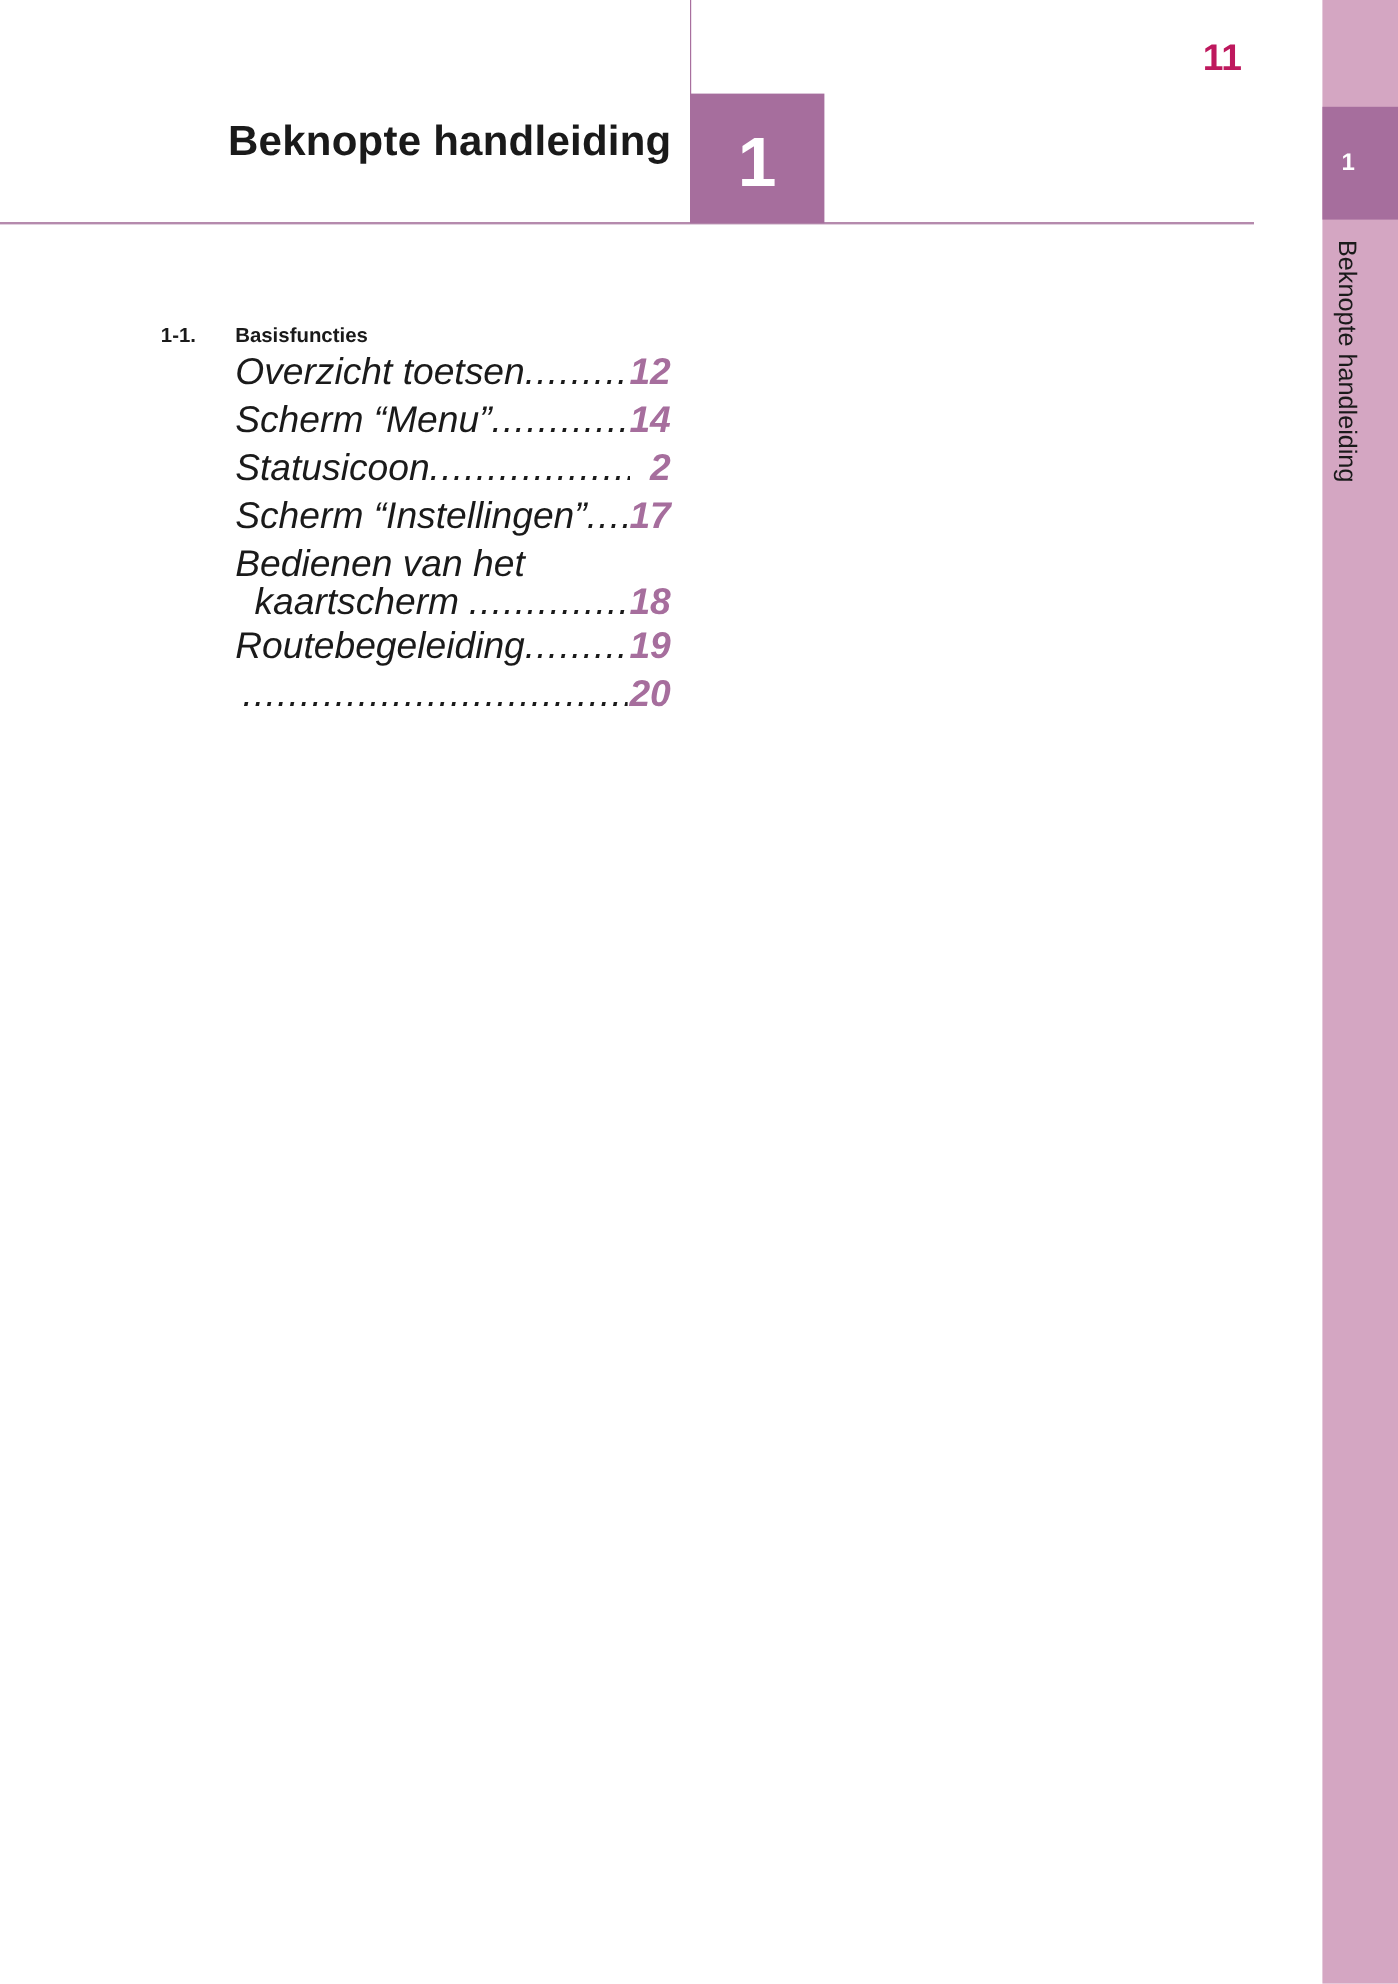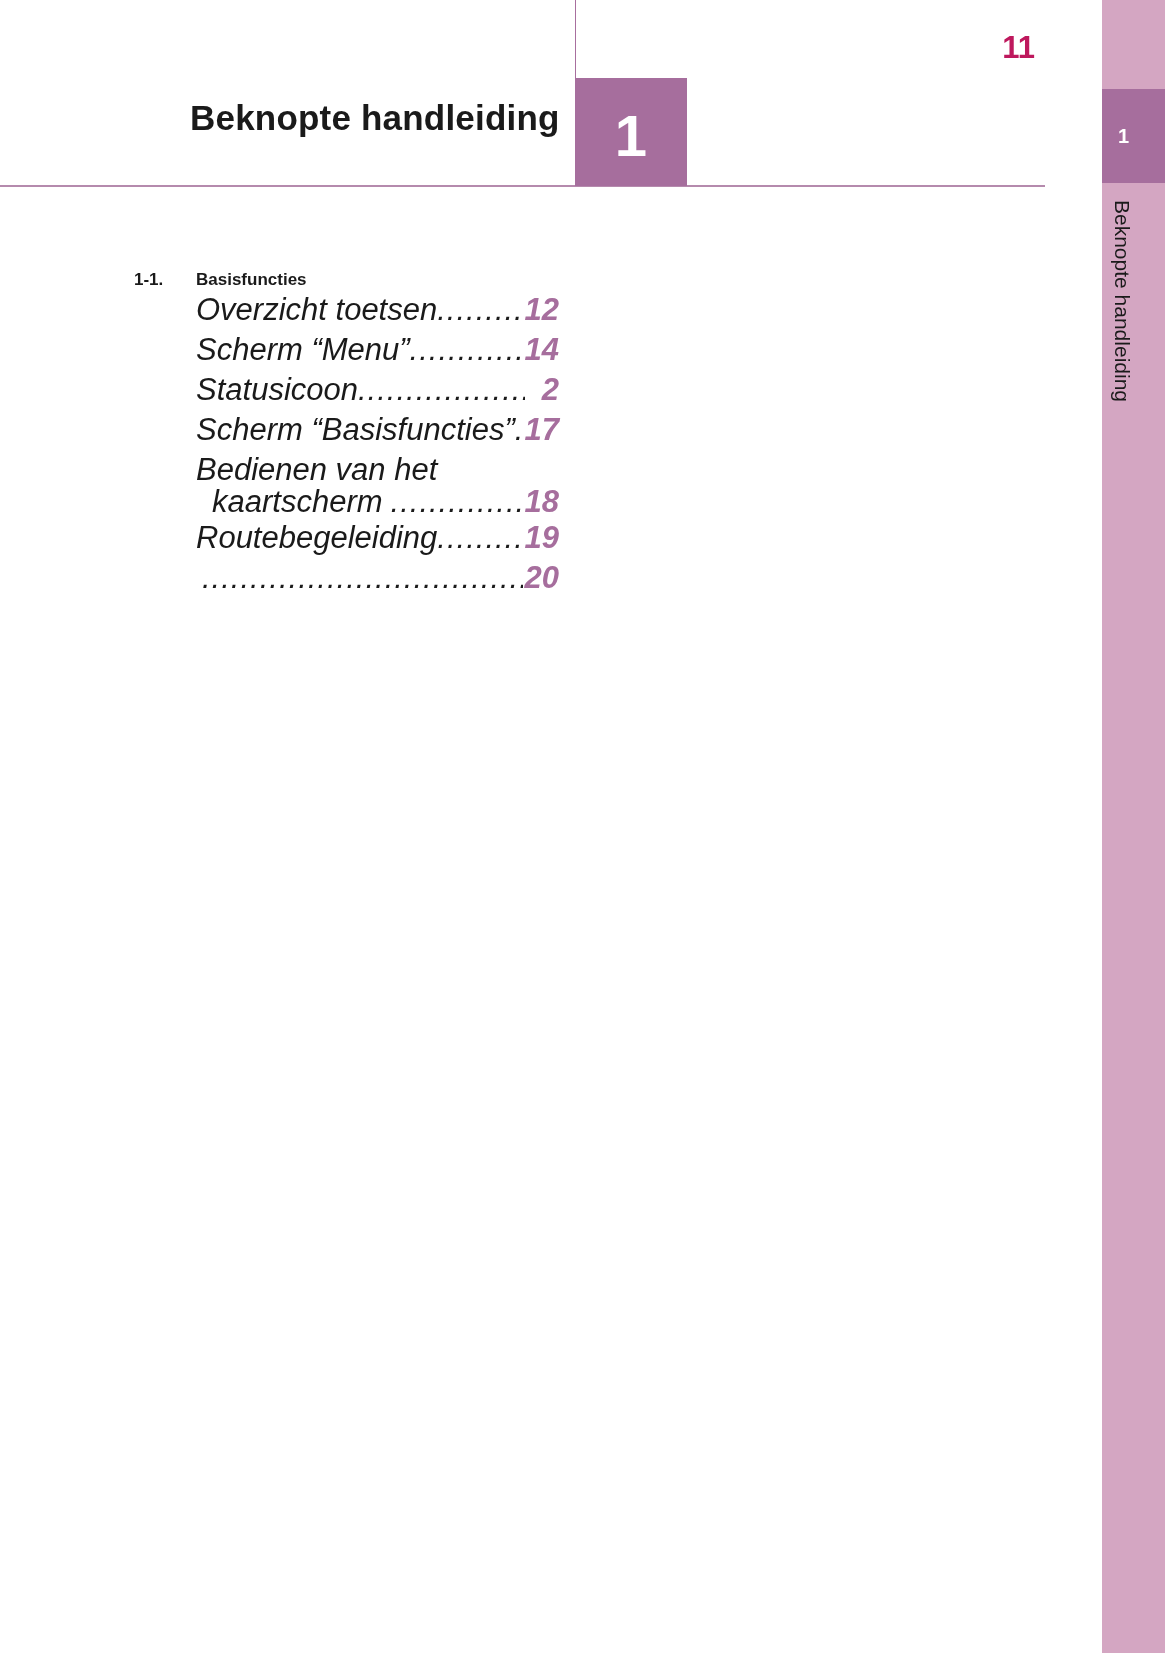--- a/index.html
+++ b/index.html
@@ -102,21 +102,21 @@
     <span class="label">Scherm “Menu”</span>
     <span class="dots">....................................................................</span>
     <span class="page">14</span>
   </div>
   <div class="toc-entry">
     <span class="label">Statusicoon</span>
     <span class="dots">....................................................................</span>
     <span class="page">2</span>
   </div>
   <div class="toc-entry">
-    <span class="label">Scherm “Basisfuncties”</span>
+    <span class="label">Scherm “Instellingen”</span>
     <span class="dots">....................................................................</span>
     <span class="page">17</span>
   </div>
 
   <div class="toc-entry multi">
     <div>Bedienen van het</div>
     <div class="line2">
       <span class="label">kaartscherm</span>
       <span class="dots" style="margin-left:8px">....................................................................</span>
       <span class="page">18</span>

